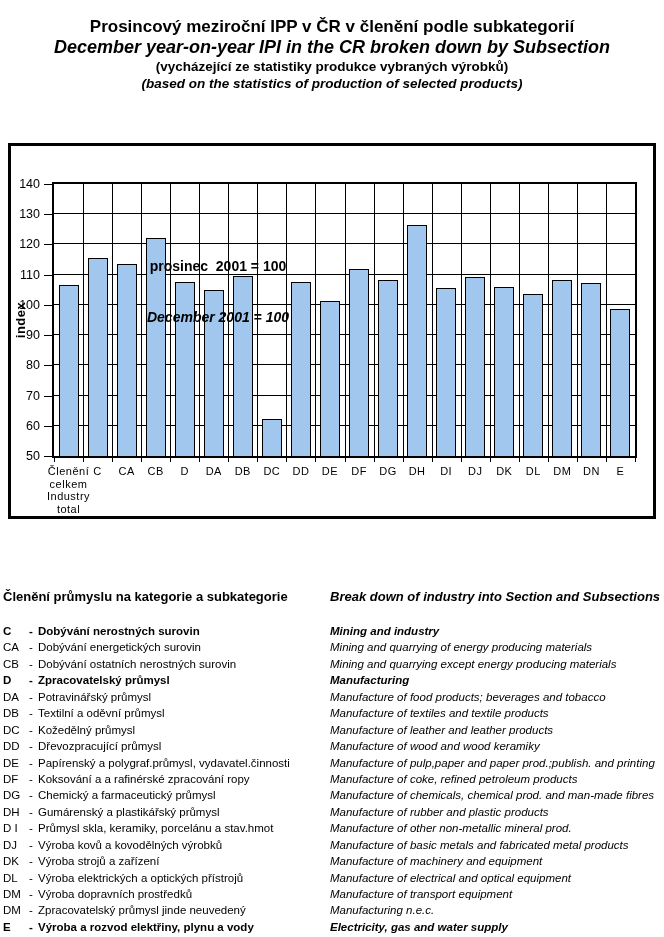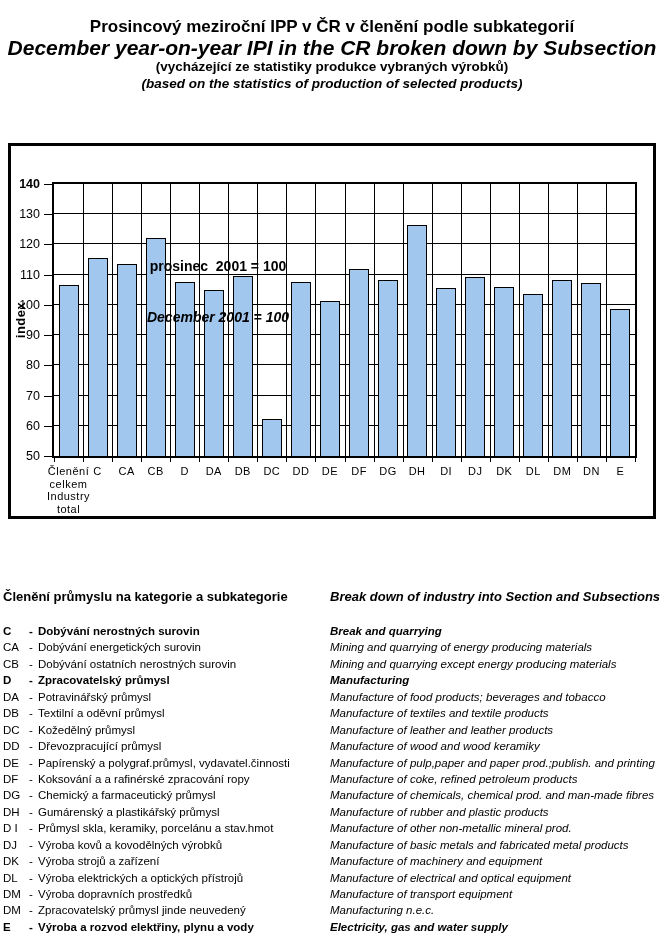--- a/index.html
+++ b/index.html
@@ -3,21 +3,21 @@
 <meta charset="utf-8">
 <style>
   html,body{margin:0;padding:0;}
   body{
     width:664px;height:937px;position:relative;background:#fff;color:#000;
     font-family:"Liberation Sans","DejaVu Sans",sans-serif;overflow:hidden;
   }
   
   .title-block{position:absolute;top:16px;left:0;width:664px;text-align:center;}
   .t1{font-size:17px;font-weight:bold;line-height:21px;}
-  .t2{font-size:21px;font-weight:bold;font-style:italic;line-height:21px;}
+  .t2{font-size:18px;font-weight:bold;font-style:italic;line-height:21px;}
   .t3{font-size:13.5px;font-weight:bold;line-height:17px;}
   .t4{font-size:13.5px;font-weight:bold;font-style:italic;line-height:17px;}
   
   .chart-frame{
     position:absolute;left:8px;top:143px;width:648px;height:376px;
     border:3px solid #000;box-sizing:border-box;background:#fff;
   }
   .y-axis-title{
     position:absolute;left:9px;top:174px;transform:translate(-50%,-50%) rotate(-90deg);
     font-size:13px;font-weight:bold;letter-spacing:0.5px;
@@ -81,21 +81,21 @@
       <div class="ytick-label" style="top: 146.111px;">90</div>
       <div class="ytick-mark" style="top: 153.111px;"></div>
       <div class="ytick-label" style="top: 115.889px;">100</div>
       <div class="ytick-mark" style="top: 122.889px;"></div>
       <div class="ytick-label" style="top: 85.6667px; padding-left: 24px;">110</div>
       <div class="ytick-mark" style="top: 92.6667px;"></div>
       <div class="ytick-label" style="top: 55.4444px;">120</div>
       <div class="ytick-mark" style="top: 62.4444px;"></div>
       <div class="ytick-label" style="top: 25.2222px;">130</div>
       <div class="ytick-mark" style="top: 32.2222px;"></div>
-      <div class="ytick-label" style="top: -5px; font-weight: bold;">140</div>
+      <div class="ytick-label" style="top: -5px;">140</div>
       <div class="ytick-mark" style="top: 2px;"></div>
     </div>
   <div id="plot">
     <div class="annotation">
       <div>prosinec  2001 = 100</div>
       <div class="it">December 2001 = 100</div>
     </div>
   <div class="hgrid" style="bottom: 30.2222px;"></div>
       <div class="hgrid" style="bottom: 60.4444px;"></div>
       <div class="hgrid" style="bottom: 90.6667px;"></div>
@@ -195,21 +195,21 @@
 <section class="legend">
   <div class="lhead">
     <span class="h-cs">Členění průmyslu na kategorie a subkategorie</span>
     <span class="h-en">Break down of industry into Section and Subsections</span>
   </div>
   <div id="lrows">
       <div class="lrow bold">
         <span class="code">C</span>
         <span class="dash">-</span>
         <span class="cs">Dobývání nerostných surovin</span>
-        <span class="en">Break and quarrying</span>
+        <span class="en">Mining and industry</span>
       </div>
       <div class="lrow">
         <span class="code">CA</span>
         <span class="dash">-</span>
         <span class="cs">Dobývání energetických surovin</span>
         <span class="en">Mining and quarrying of energy producing materials</span>
       </div>
       <div class="lrow">
         <span class="code">CB</span>
         <span class="dash">-</span>

